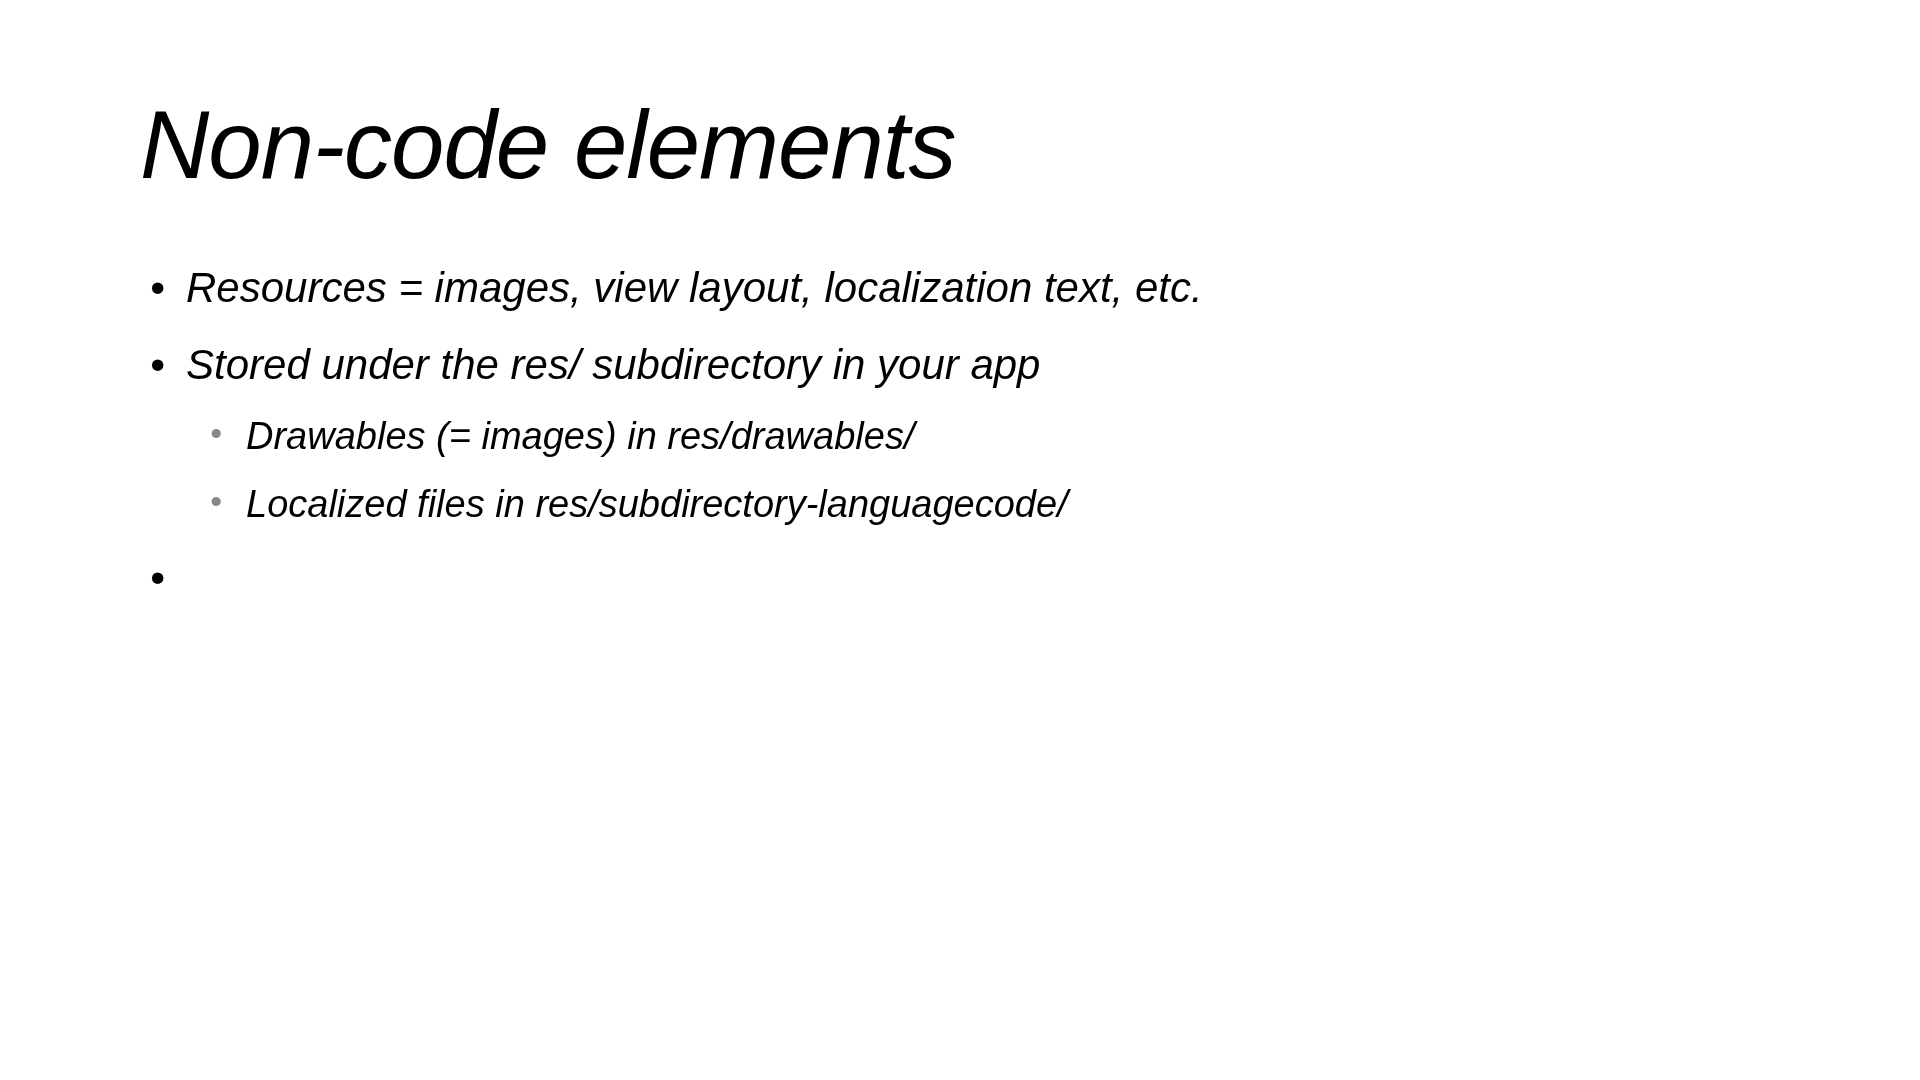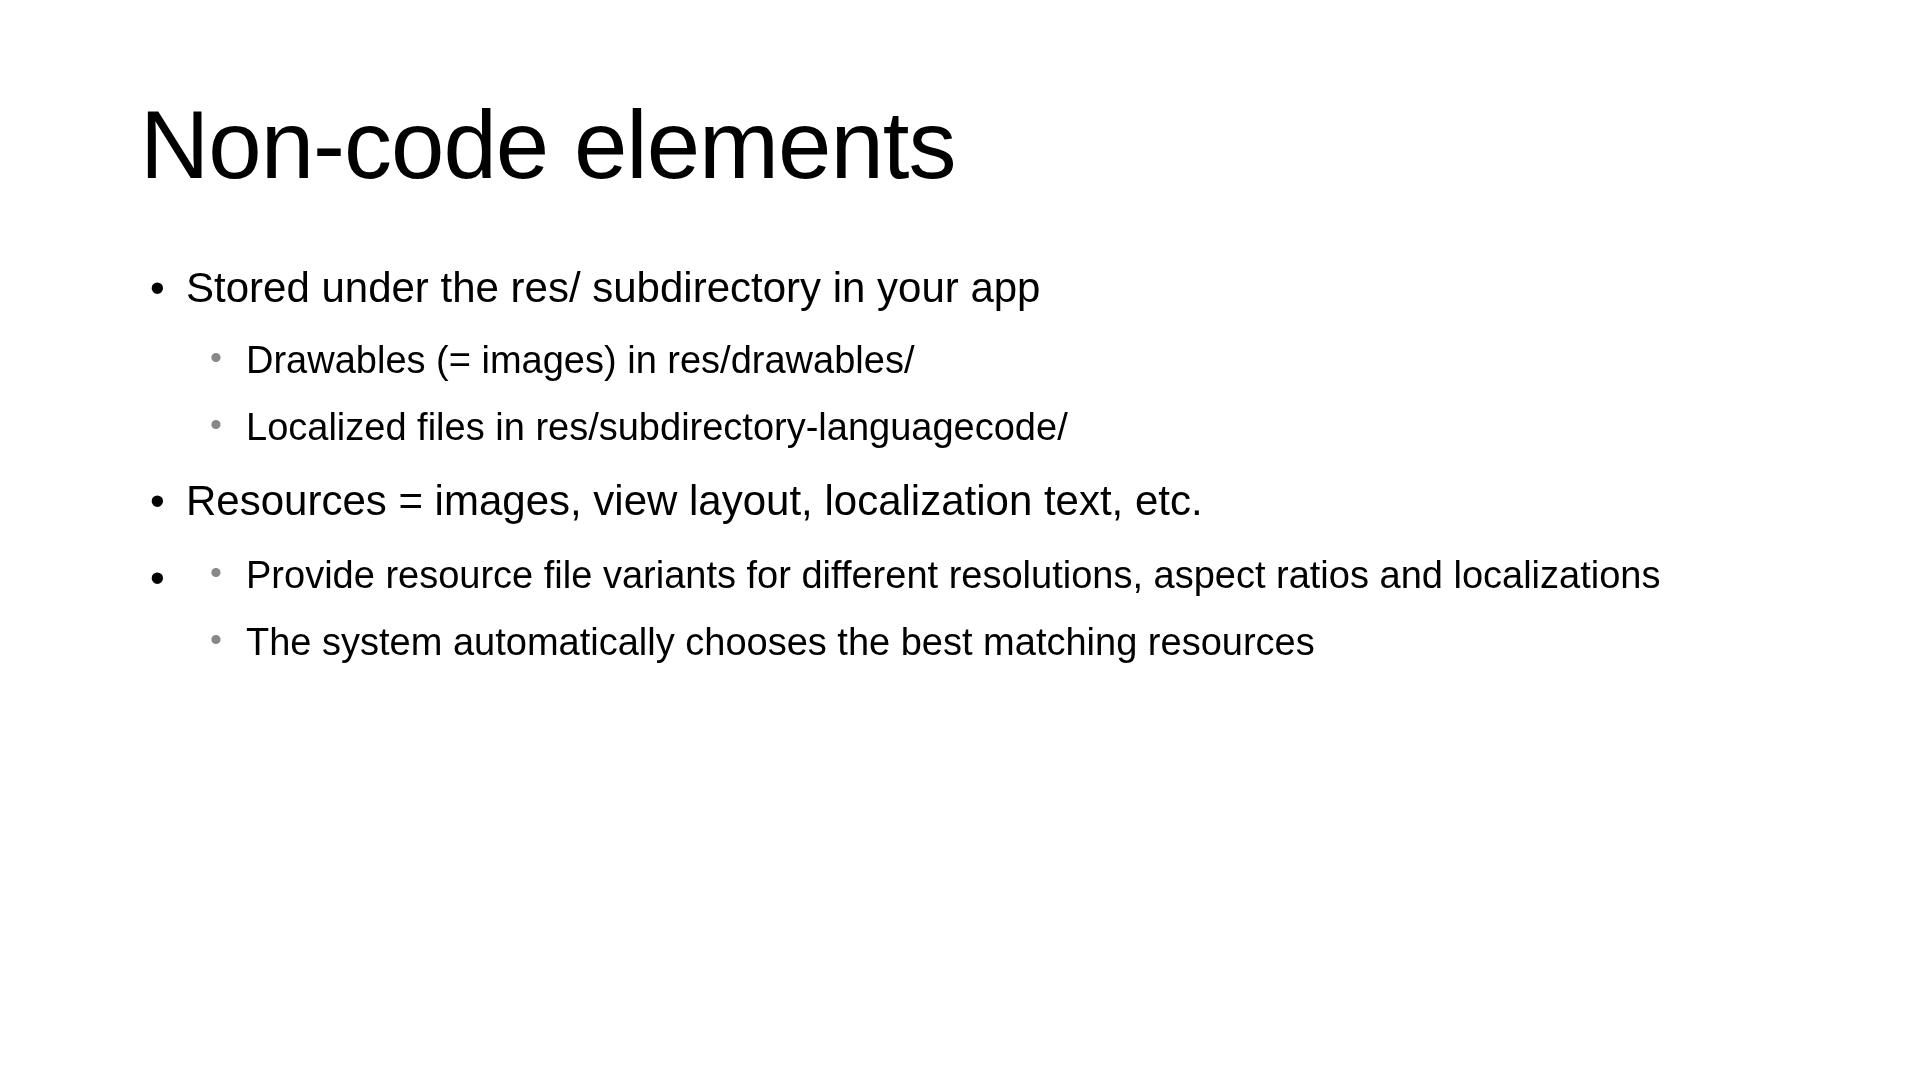--- a/index.html
+++ b/index.html
@@ -1,18 +1,19 @@
 <!DOCTYPE html>
 <html><head>
   <meta charset="utf-8">
   <style>
     * {
       margin: 0;
       padding: 0;
       box-sizing: border-box;
+      font-style: italic;
     }
     body {
       width: 1920px;
       height: 1080px;
       background: #ffffff;
       font-family: Arial, Helvetica, sans-serif;
       color: #000000;
       padding: 90px 140px 60px 140px;
       overflow: hidden;
     }
@@ -62,36 +63,28 @@
       font-size: 34px;
     }
   </style>
 </head>
 <body>
 
 <h1 class="title">Non-code elements</h1>
 
 <ul class="main-list">
   <li>
+    <span>Resources = images, view layout, localization text, etc.</span>
+  </li>
+  <li>
     <span>Stored under the res/ subdirectory in your app</span>
     <ul class="sub-list">
       <li>
         <span>Drawables (= images) in res/drawables/</span>
       </li>
       <li>
         <span>Localized files in res/subdirectory-languagecode/</span>
       </li>
     </ul>
   </li>
   <li>
-    <span>Resources = images, view layout, localization text, etc.</span>
-  </li>
-  <li>
-    <ul class="sub-list">
-      <li>
-        <span>Provide resource file variants for different resolutions, aspect ratios and localizations</span>
-      </li>
-      <li>
-        <span>The system automatically chooses the best matching resources</span>
-      </li>
-    </ul>
   </li>
 </ul>
 
 </body></html>

